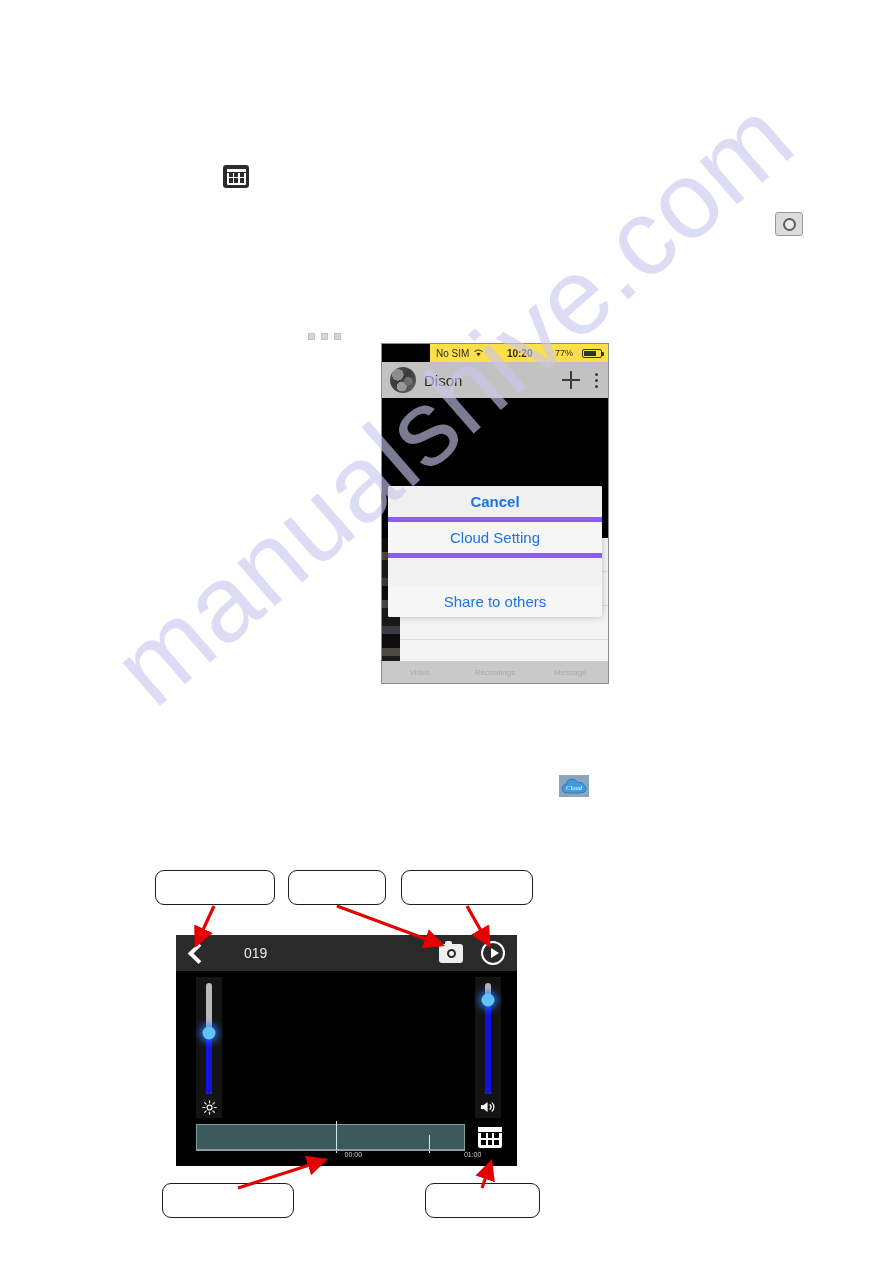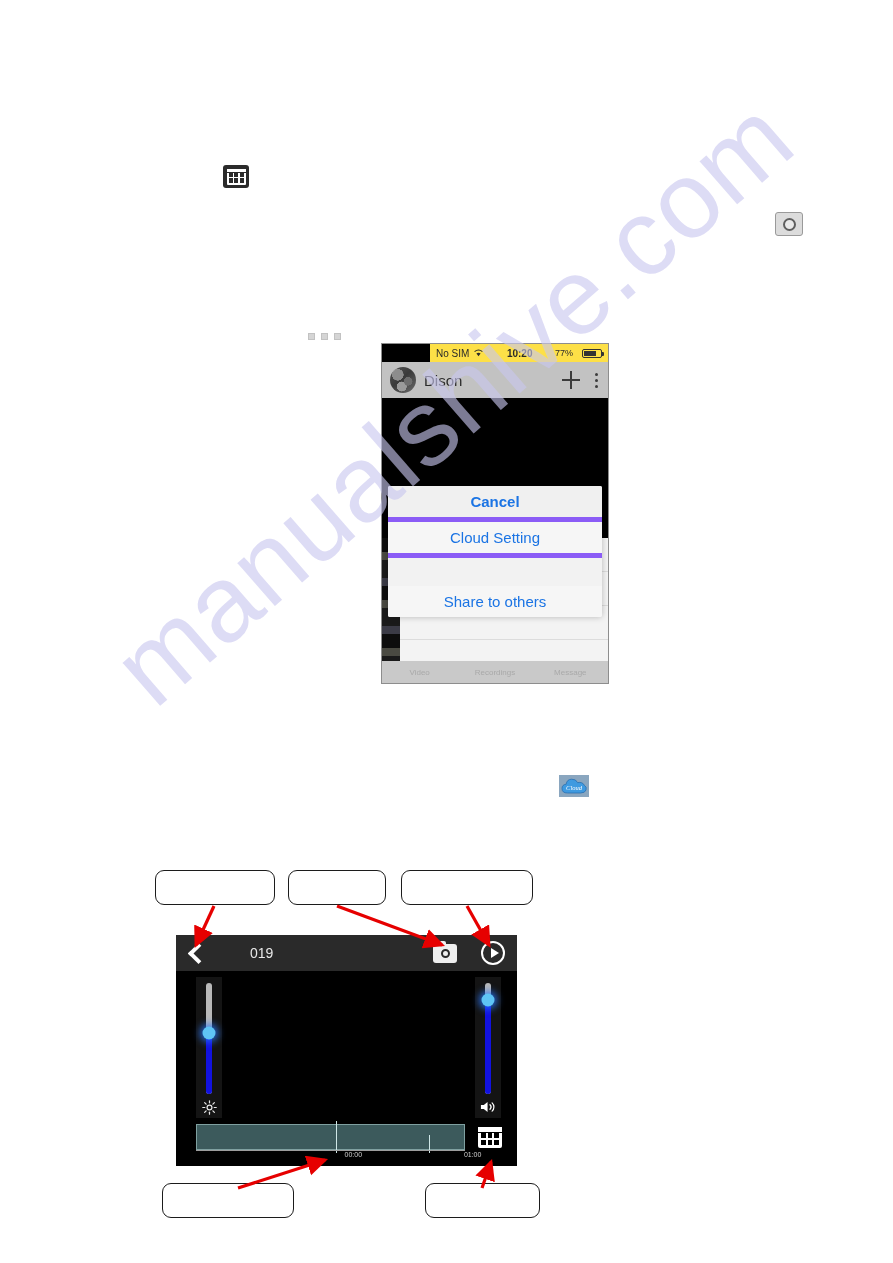--- a/index.html
+++ b/index.html
@@ -285,21 +285,21 @@
     z-index: 20;
     overflow: hidden;
   }
   .p2-topbar {
     height: 36px;
     background: #2a2a2a;
     display: flex;
     align-items: center;
     padding: 0 12px;
     box-sizing: border-box;
-    gap: 24px;
+    gap: 18px;
   }
   .back-chevron {
     width: 16px; height: 22px;
     position: relative;
     flex: 0 0 auto;
   }
   .back-chevron::before {
     content:"";
     position:absolute;
     left: 3px; top: 4px;

